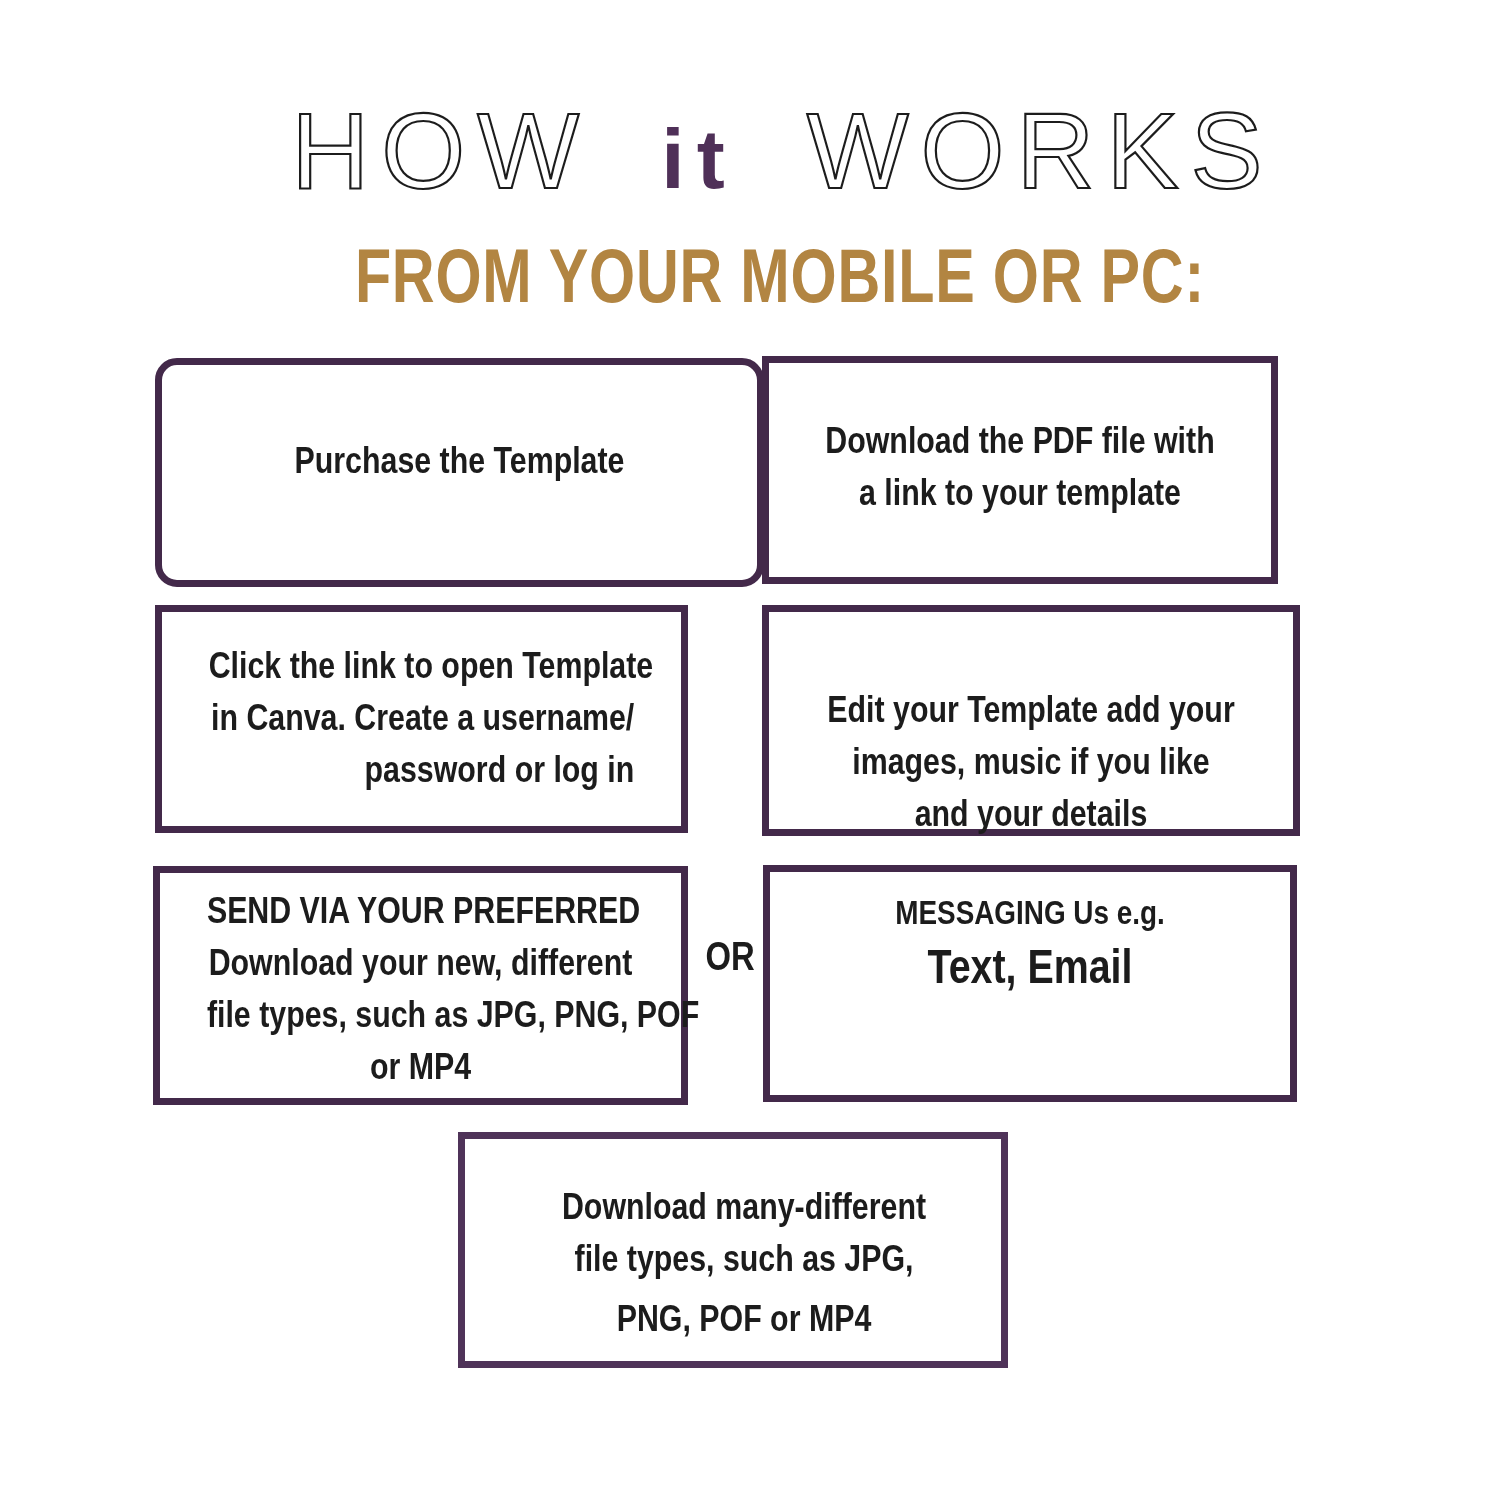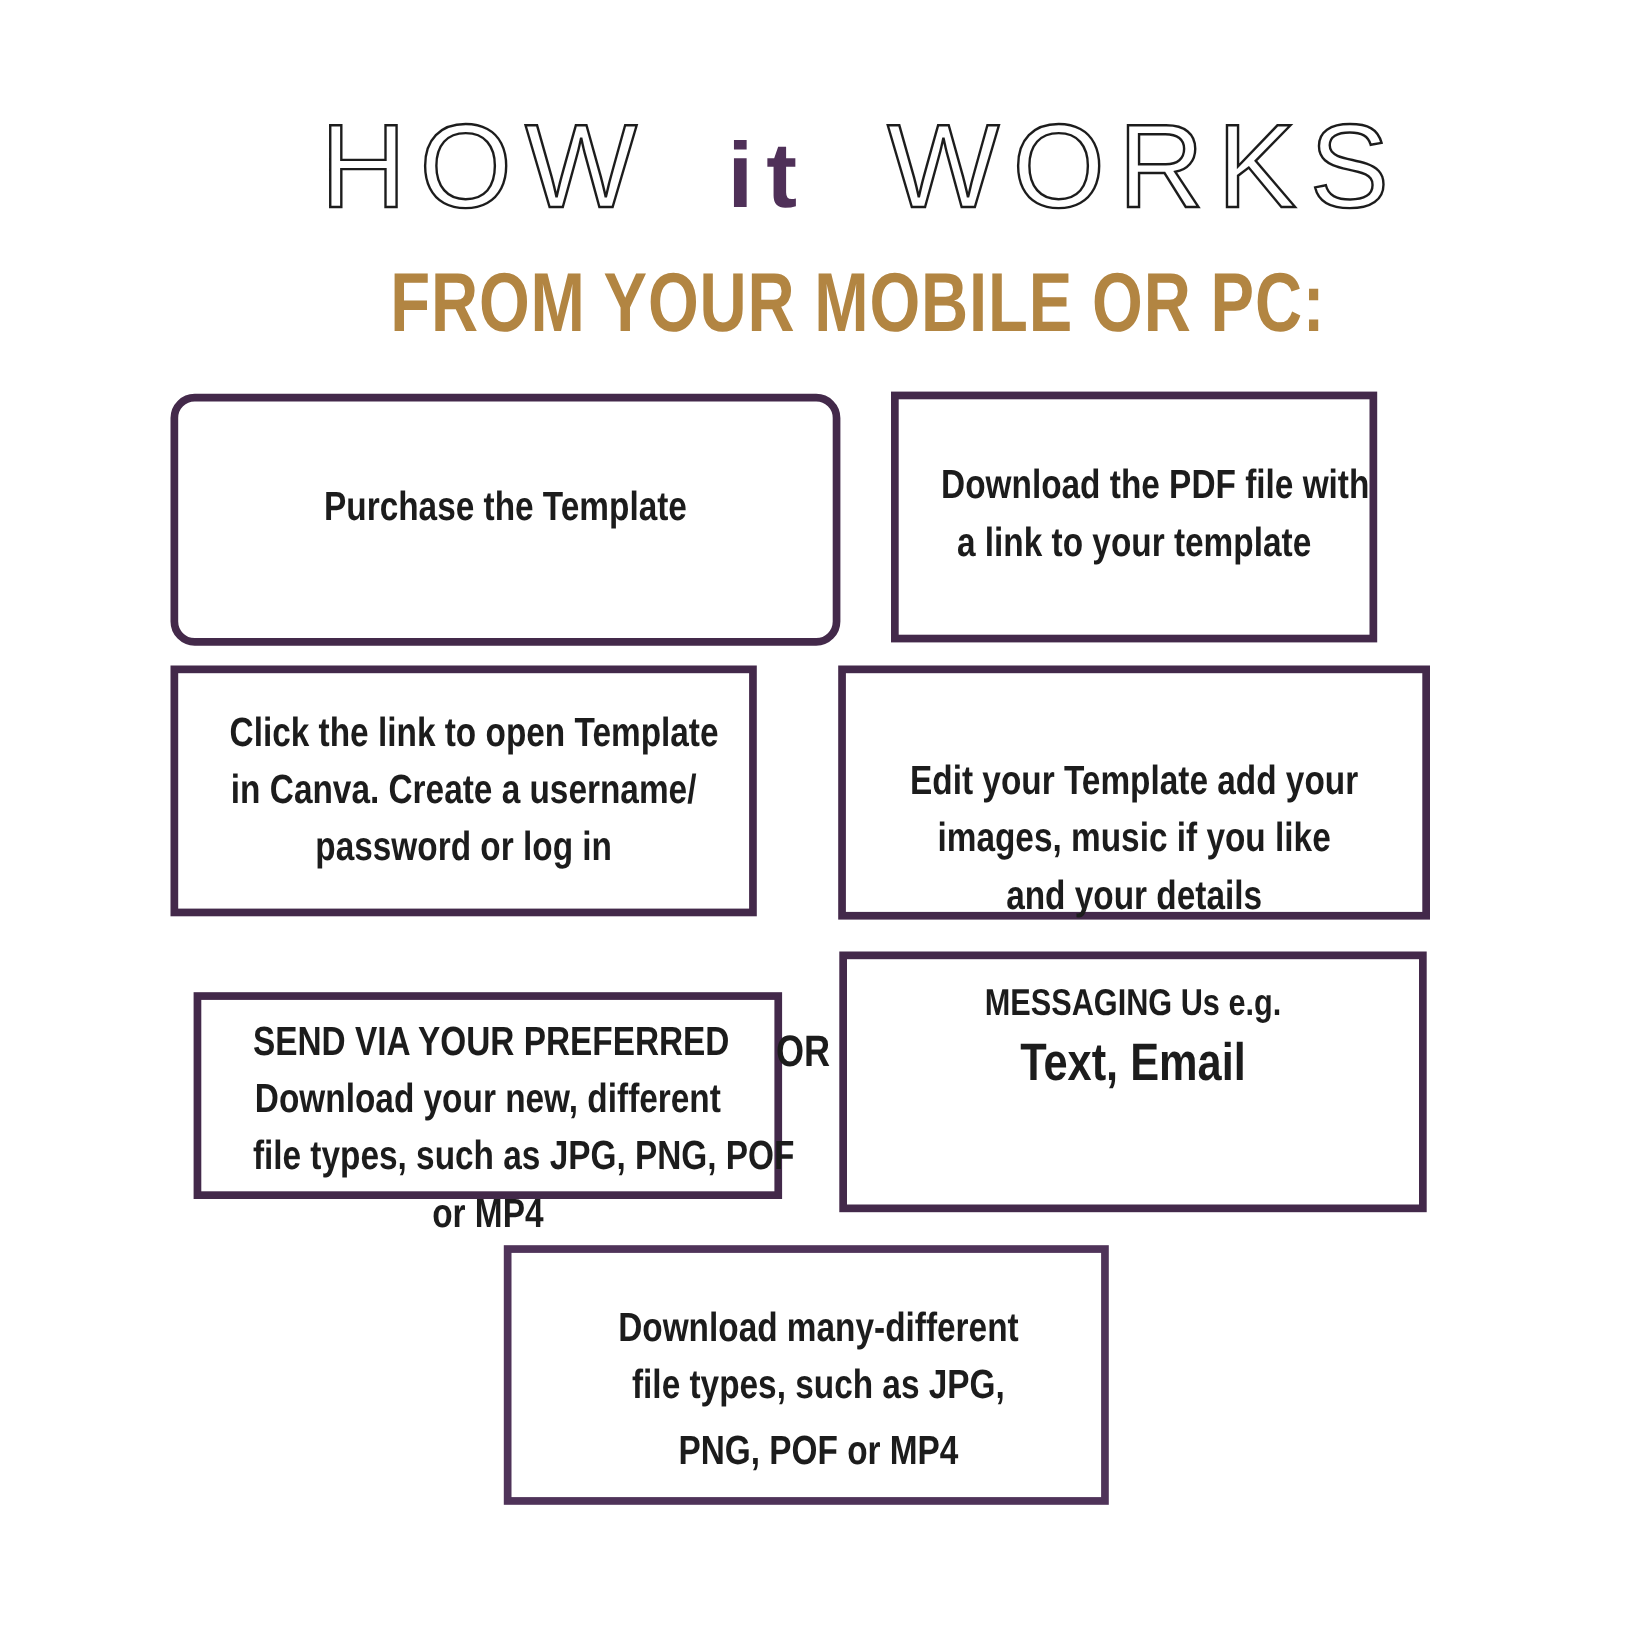--- a/index.html
+++ b/index.html
@@ -70,27 +70,27 @@
     transform: scaleX(0.82);
     transform-origin: 50% 50%;
     white-space: nowrap;
   }
   .msg-heading { font-size: 34px; line-height: 46px; }
   .msg-body   { font-size: 48px; line-height: 64px; }
   .gap-above  { margin-top: 8px; }
 
   #box-purchase      { left: 155px; top: 358px; width: 609px; height: 229px; border-radius: 22px; }
   #box-purchase .box-content      { padding-top: 70px; }
-  #box-download-pdf  { left: 762px; top: 356px; width: 442px; height: 228px; margin-left: 48px; }
+  #box-download-pdf  { left: 762px; top: 356px; width: 516px; height: 228px; }
   #box-download-pdf .box-content  { padding-top: 52px; }
   #box-click-link    { left: 155px; top: 605px; width: 533px; height: 228px; }
-  #box-click-link .box-content    { padding-top: 28px; }
+  #box-click-link .box-content    { padding-top: 28px; text-align: right; }
   #box-edit-template { left: 762px; top: 605px; width: 538px; height: 231px; }
   #box-edit-template .box-content { padding-top: 72px; }
-  #box-send-via      { left: 153px; top: 902px; width: 535px; height: 188px; margin-left: 23px; }
+  #box-send-via      { left: 153px; top: 866px; width: 535px; height: 239px; }
   #box-send-via .box-content      { padding-top: 12px; }
   #box-messaging     { left: 763px; top: 865px; width: 534px; height: 237px; }
   #box-messaging .box-content     { padding-top: 17px; }
   #box-download-many { left: 458px; top: 1132px; width: 550px; height: 236px; border-color: var(--box-border-light); }
   #box-download-many .box-content { padding-top: 42px; padding-right: 20px; margin-left: 21px; }
 
   
   .or-label {
     position: absolute;
     left: 690px;

